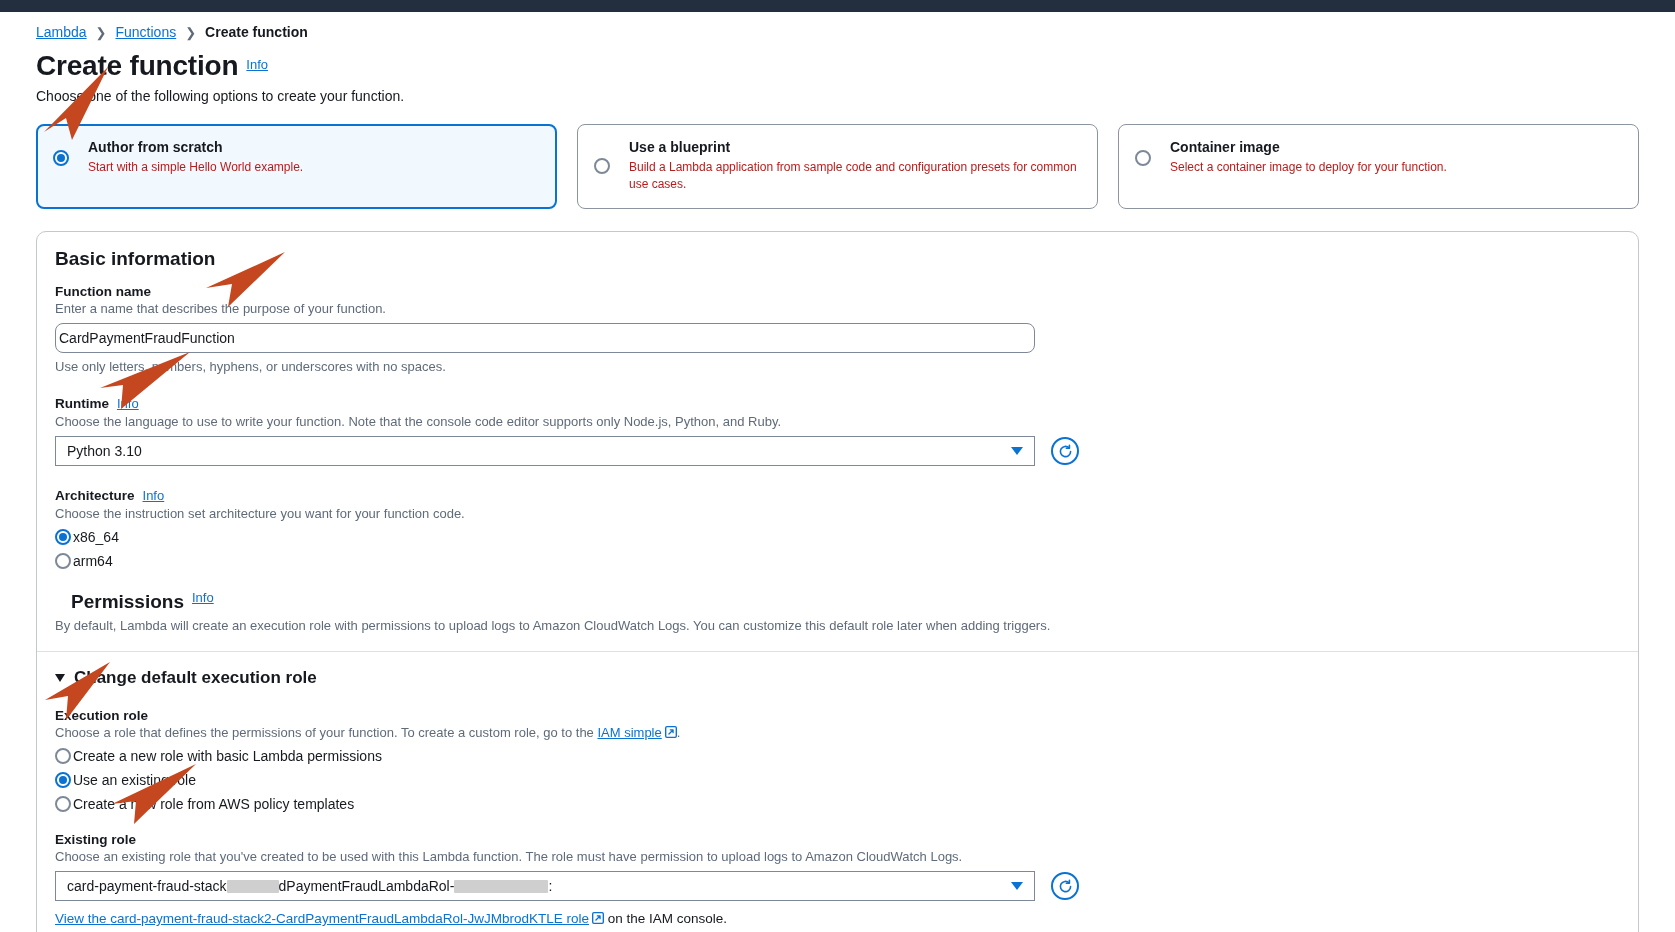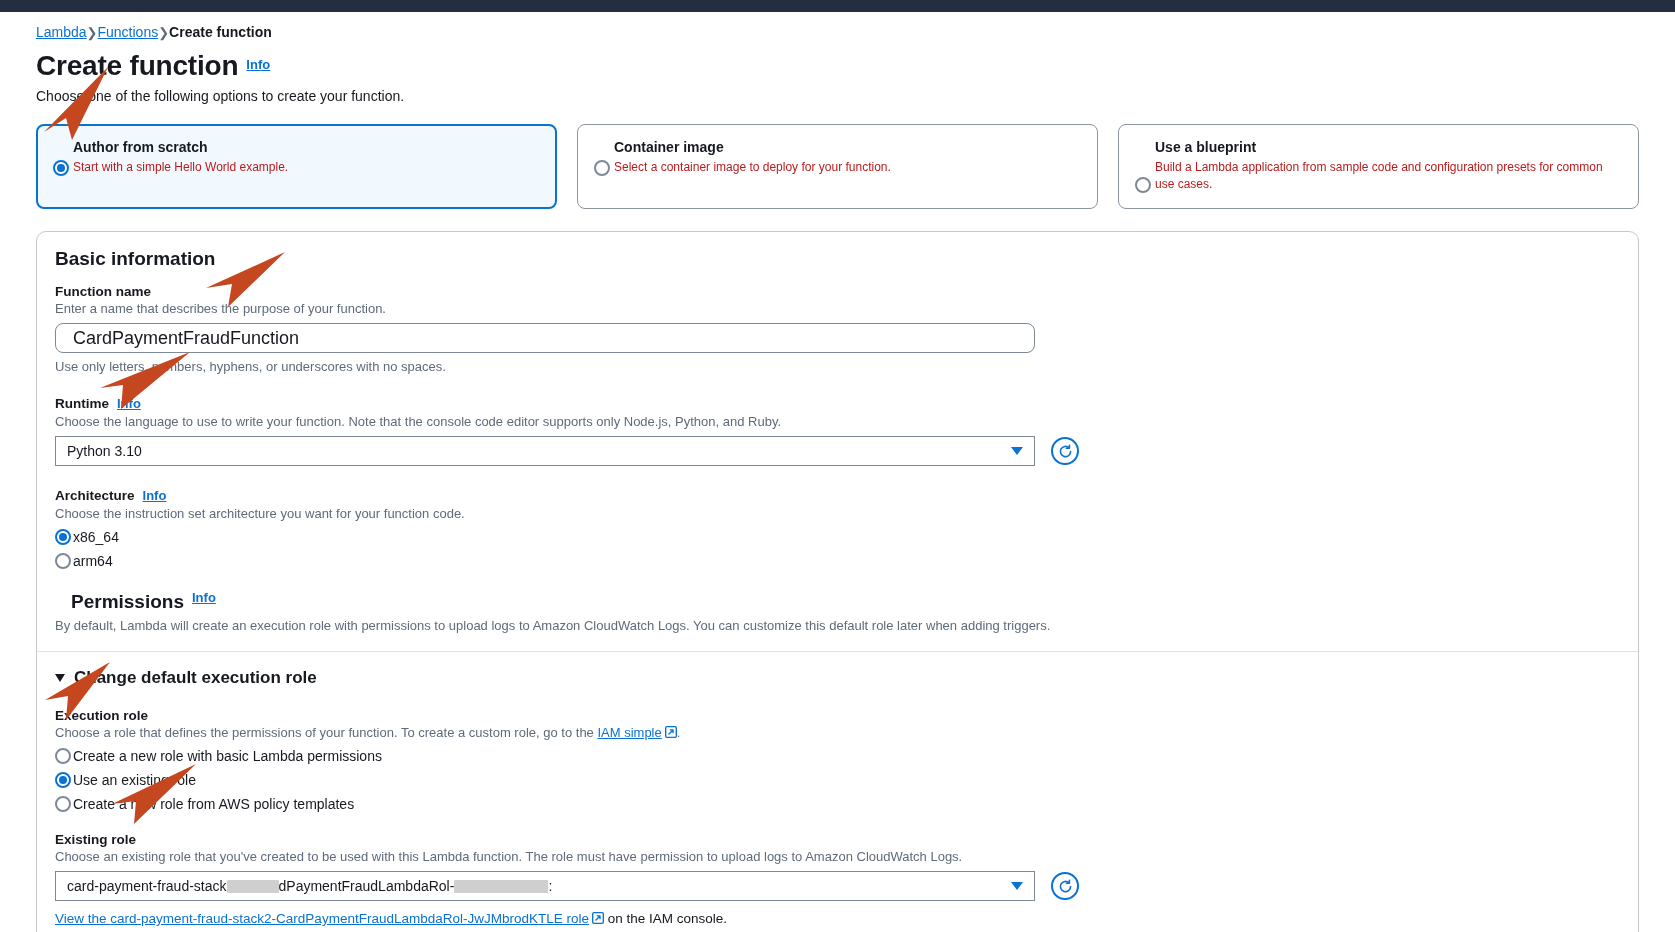--- a/index.html
+++ b/index.html
@@ -18,20 +18,21 @@
   }
   .page {
     padding: 0 36px;
     position: relative;
   }
 
   
   .breadcrumb {
     display: flex;
     align-items: center;
+    gap: 9px;
     font-size: 14px;
     padding-top: 12px;
     font-weight: 700;
   }
   .bc-link {
     color: #0972d3;
     text-decoration: underline;
     font-weight: 400;
     cursor: pointer;
   }
@@ -45,21 +46,21 @@
   h1.page-title {
     font-size: 28px;
     font-weight: 700;
     margin: 10px 0 0 0;
     letter-spacing: -0.2px;
     display: inline-block;
   }
   .info-link {
     color: #0972d3;
     font-size: 13px;
-    font-weight: 700;
+    font-weight: 400;
     text-decoration: underline;
     cursor: pointer;
     margin-left: 8px;
     vertical-align: 6px;
   }
   .subtitle {
     font-size: 14px;
     color: #16191f;
     margin: 6px 0 0 0;
   }
@@ -77,21 +78,21 @@
     padding: 13px 16px 15px 16px;
     min-height: 76px;
     background: #ffffff;
     cursor: pointer;
   }
   .card.selected {
     border: 2px solid #0972d3;
     background: #f1f8fe;
     padding: 12px 15px 14px 15px;
   }
-  .card-row { display: flex; gap: 4px; align-items: flex-end; }
+  .card-row { display: flex; gap: 19px; align-items: center; }
   .card-texts { flex: 1; }
   .card-title {
     font-size: 14px;
     font-weight: 700;
     color: #16191f;
     line-height: 18px;
   }
   .card-desc {
     font-size: 12px;
     color: #b91c1c;
@@ -148,22 +149,22 @@
     font-size: 13px;
     color: #5f6b7a;
     margin-top: 6px;
   }
   .text-input {
     margin-top: 7px;
     width: 980px;
     height: 30px;
     border: 1px solid #7d8998;
     border-radius: 8px;
-    padding: 0 17px;
-    font-size: 18px;
+    padding: 0 3px;
+    font-size: 14px;
     color: #16191f;
     display: flex;
     align-items: center;
     background: #fff;
   }
   .select-row { display: flex; align-items: center; gap: 16px; margin-top: 7px; }
   .select {
     width: 980px;
     height: 30px;
     border: 1px solid #7d8998;
@@ -278,32 +279,32 @@
           <div class="card-title">Author from scratch</div>
           <div class="card-desc">Start with a simple Hello World example.</div>
         </span>
       </div>
     </div>
 
     <div class="card">
       <div class="card-row">
         <span class="radio"></span>
         <span class="card-texts">
-          <div class="card-title">Container image</div>
-          <div class="card-desc">Select a container image to deploy for your function.</div>
+          <div class="card-title">Use a blueprint</div>
+          <div class="card-desc">Build a Lambda application from sample code and configuration presets for common use cases.</div>
         </span>
       </div>
     </div>
 
     <div class="card">
       <div class="card-row">
         <span class="radio"></span>
         <span class="card-texts">
-          <div class="card-title">Use a blueprint</div>
-          <div class="card-desc">Build a Lambda application from sample code and configuration presets for common use cases.</div>
+          <div class="card-title">Container image</div>
+          <div class="card-desc">Select a container image to deploy for your function.</div>
         </span>
       </div>
     </div>
 
   </div>
 
   <div class="panel">
     <div class="panel-body">
 
       <div class="panel-h2">Basic information</div>

